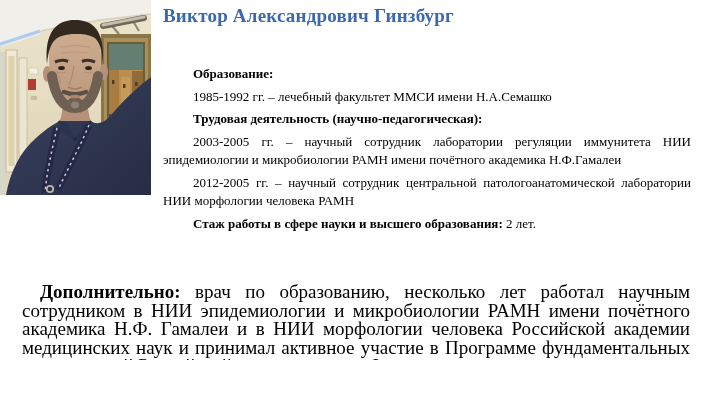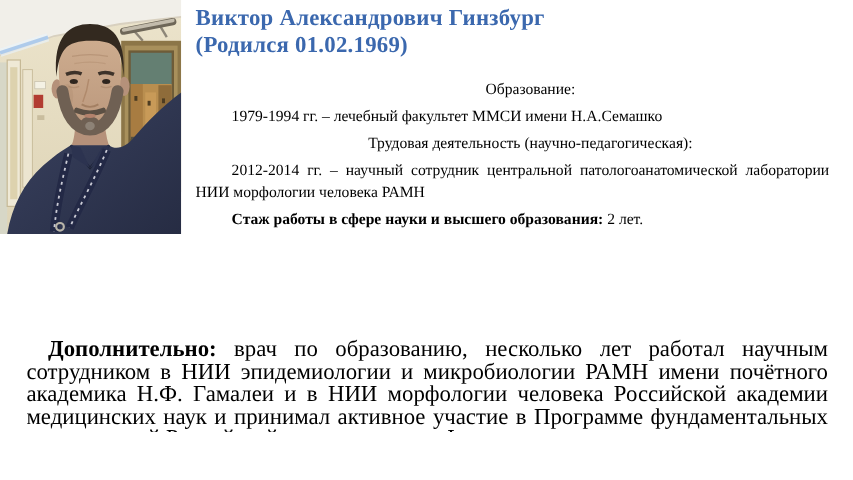--- a/index.html
+++ b/index.html
@@ -11,21 +11,21 @@
   }
   .photo { position:absolute; left:0; top:0; width:151px; height:195px; }
   .photo svg { display:block; }
   .title-block { position:absolute; left:163px; top:5px; width:540px; }
   .title-block h1 {
     font-size:19px; font-weight:bold; color:#3b68ae; line-height:22px;
     letter-spacing:0.2px;
   }
   .content { position:absolute; left:163px; top:65px; width:528px; font-size:13px; line-height:18.5px; }
   .content p { margin:0 0 4px 0; }
-  .heading { font-weight:normal; text-align:center; text-indent:30px; }
+  .heading { font-weight:bold; text-align:left; text-indent:30px; }
   .item { text-indent:30px; text-align:justify; }
   .plain-line { text-indent:30px; }
   .bold { font-weight:bold;text-align:right; }
   .additional {
     position:absolute; left:22px; top:283px; width:668px;
     font-size:19px; line-height:18.6px; text-align:justify; text-indent:18px;
   }
 </style>
 </head>
 <body>
@@ -116,28 +116,28 @@
         <path d="M64,92 Q75,96.5 86,92" stroke="#5c5044" stroke-width="4.5" fill="none" stroke-linecap="round"></path>
         <ellipse cx="75" cy="103" rx="8" ry="6" fill="#6f6053"></ellipse>
         <ellipse cx="75" cy="105" rx="4" ry="3.5" fill="#958b80" opacity="0.8"></ellipse>
         <ellipse cx="75" cy="96.5" rx="5" ry="1.8" fill="#b3826c"></ellipse>
       </g>
     </svg>
   </div>
 
   <div class="title-block">
     <h1>Виктор Александрович Гинзбург</h1>
-    <h1>(Родился 01.02.1969)</h1>
   </div>
 
   <div class="content">
     <p class="heading">Образование:</p>
-    <p class="item">1979-1994 гг. – лечебный факультет ММСИ имени Н.А.Семашко</p>
+    <p class="item">1985-1992 гг. – лечебный факультет ММСИ имени Н.А.Семашко</p>
     <p class="heading">Трудовая деятельность (научно-педагогическая):</p>
-    <p class="item">2012-2014 гг. – научный сотрудник центральной патологоанатомической лаборатории НИИ морфологии человека РАМН</p>
+    <p class="item">2003-2005 гг. – научный сотрудник лаборатории регуляции иммунитета НИИ эпидемиологии и микробиологии РАМН имени почётного академика Н.Ф.Гамалеи</p>
+    <p class="item">2012-2005 гг. – научный сотрудник центральной патологоанатомической лаборатории НИИ морфологии человека РАМН</p>
     <p class="plain-line"><span class="bold">Стаж работы в сфере науки и высшего образования:</span><span> 2 лет.</span></p>
   </div>
 
   <div class="additional">
     <span class="bold">Дополнительно:</span><span> врач по образованию, несколько лет работал научным сотрудником в НИИ эпидемиологии и микробиологии РАМН имени почётного академика Н.Ф. Гамалеи и в НИИ морфологии человека Российской академии медицинских наук и принимал активное участие в Программе фундаментальных исследований Российской академии наук «Фундаментальные науки – медицине».</span>
   </div>
 
 </div>
 
 </body></html>

